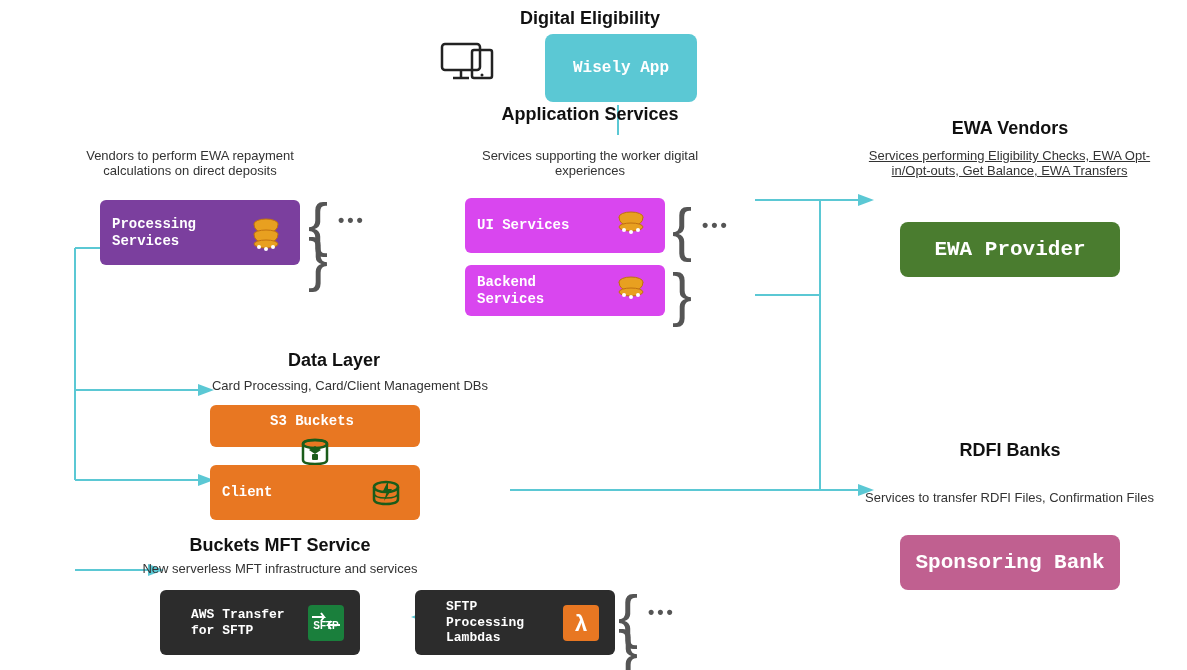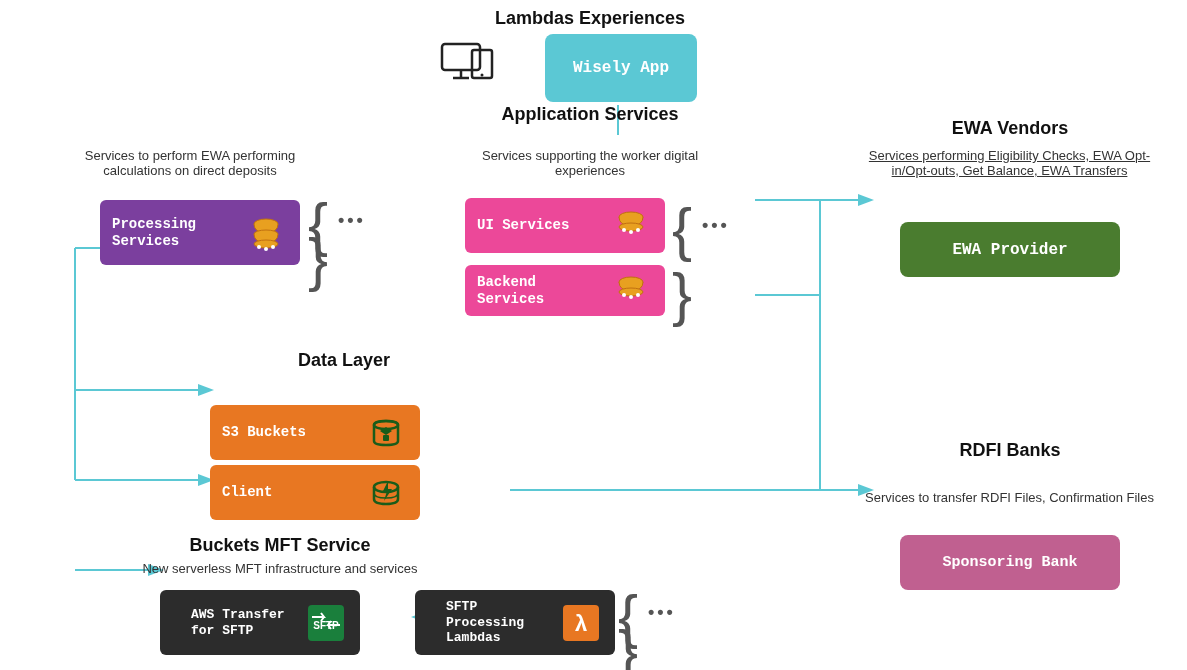--- a/index.html
+++ b/index.html
@@ -23,21 +23,21 @@
       display: flex;
       align-items: center;
       justify-content: space-between;
       padding: 8px 12px;
       color: #fff;
       font-family: 'Courier New', monospace;
       font-size: 14px;
       font-weight: bold;
     }
     .box-purple { background: #7B3F9E; }
-    .box-purple2 { background: #ec4899; }
+    .box-purple2 { background: #d946ef; }
     .box-orange { background: #E87722; }
     .box-dark { background: #2C2C2C; color: #fff; padding-left: 31px; }
     .box-green { background: #4A7C2F; color: #fff; border-radius: 8px; }
     .box-pink { background: #C06090; color: #fff; border-radius: 8px; }
 
     .icon-area {
       width: 45px;
       height: 45px;
       display: flex;
       align-items: center;
@@ -134,39 +134,39 @@
 
     <line x1="610" y1="617" x2="415" y2="617" stroke="#5BC8D4" stroke-width="2" marker-end="url(#arrow-blue)"></line>
 
     <defs>
       <marker id="arrow-blue" markerWidth="8" markerHeight="8" refX="6" refY="3" orient="auto">
         <path d="M0,0 L0,6 L8,3 z" fill="#5BC8D4"></path>
       </marker>
     </defs>
   </svg>
 
-  <div class="label-title" style="left:440px; top:8px; width:300px;">Lambdas Experiences</div>
+  <div class="label-title" style="left:440px; top:8px; width:300px;">Digital Eligibility</div>
 
   <div class="device-area" style="left:440px; top:42px;">
     
     <svg width="55" height="50" viewBox="0 0 55 50">
       <rect x="2" y="2" width="38" height="26" rx="3" fill="none" stroke="#222" stroke-width="2.5"></rect>
       <line x1="21" y1="28" x2="21" y2="36" stroke="#222" stroke-width="2.5"></line>
       <line x1="13" y1="36" x2="29" y2="36" stroke="#222" stroke-width="2.5"></line>
 
       <rect x="32" y="8" width="20" height="28" rx="2" fill="none" stroke="#222" stroke-width="2.5"></rect>
       <circle cx="42" cy="33" r="1.5" fill="#222"></circle>
     </svg>
   </div>
 
   <div class="wisely-box" style="left:545px; top:34px; width:152px; height:68px;">
     <span>Wisely App</span>
   </div>
 
-  <div class="label-sub" style="left:65px; top:148px; width:250px;">Services to perform EWA performing calculations on direct deposits</div>
+  <div class="label-sub" style="left:65px; top:148px; width:250px;">Vendors to perform EWA repayment calculations on direct deposits</div>
 
   <div class="box box-purple" style="left:100px; top:200px; width:200px; height:65px;">
     <div class="box-text">Processing<br>Services</div>
     <div class="icon-area">
 
       <svg width="38" height="38" viewBox="0 0 38 38">
         <ellipse cx="19" cy="10" rx="12" ry="5" fill="#E8A020" stroke="#C07010" stroke-width="1"></ellipse>
         <path d="M7 10 Q7 18 19 20 Q31 18 31 10" fill="#E8A020" stroke="#C07010" stroke-width="1"></path>
         <ellipse cx="19" cy="20" rx="12" ry="4" fill="#E8A020" stroke="#C07010" stroke-width="1"></ellipse>
         <path d="M7 20 Q7 28 19 30 Q31 28 31 20" fill="#E8A020" stroke="#C07010" stroke-width="1"></path>
@@ -215,26 +215,27 @@
   </div>
 
   <div class="brace" style="left:672px; top:200px;">{</div>
   <div class="dots" style="left:702px; top:215px;">•••</div>
   <div class="brace" style="left:672px; top:265px;">}</div>
 
   <div class="label-title" style="left:870px; top:118px; width:280px;">EWA Vendors</div>
   <div class="label-sub" style="left:862px; top:148px; width:295px;text-decoration:underline;">Services performing Eligibility Checks, EWA Opt-in/Opt-outs, Get Balance, EWA Transfers</div>
 
   <div class="box-green" style="position:absolute; left:900px; top:222px; width:220px; height:55px; display:flex; align-items:center; justify-content:center;">
-    <span style="font-family:'Courier New',monospace; font-size:16px; font-weight:bold; color:#fff;">EWA Provider</span>
-  </div>
-
-  <div class="label-title" style="left:194px; top:350px; width:300px;">Data Layer</div>
-
-  <div class="box box-orange" style="left:210px; top:405px; width:210px; height:55px;">
+    <span style="font-family:'Courier New',monospace; font-size:21px; font-weight:bold; color:#fff;">EWA Provider</span>
+  </div>
+
+  <div class="label-title" style="left:184px; top:350px; width:300px;">Data Layer</div>
+  <div class="label-sub" style="left:165px; top:378px; width:370px;">Card Processing, Card/Client Management DBs</div>
+
+  <div class="box box-orange" style="left:210px; top:405px; width:210px; height:42px;flex-direction:column;">
     <div class="box-text">S3 Buckets</div>
     <div class="icon-area">
       <svg width="40" height="40" viewBox="0 0 40 40">
 
         <path d="M8 12 Q8 8 20 8 Q32 8 32 12 L32 28 Q32 32 20 32 Q8 32 8 28 Z" fill="none" stroke="#1A5C1A" stroke-width="2.5"></path>
         <ellipse cx="20" cy="12" rx="12" ry="4" fill="none" stroke="#1A5C1A" stroke-width="2.5"></ellipse>
 
         <polygon points="14,18 20,14 26,18 20,22" fill="#1A5C1A"></polygon>
         <rect x="17" y="22" width="6" height="6" fill="#1A5C1A" rx="1"></rect>
       </svg>
@@ -284,16 +285,16 @@
   </div>
 
   <div class="brace" style="left:618px; top:587px;">{</div>
   <div class="dots" style="left:648px; top:602px;">•••</div>
   <div class="brace" style="left:618px; top:622px;">}</div>
 
   <div class="label-title" style="left:870px; top:440px; width:280px;">RDFI Banks</div>
   <div class="label-sub" style="left:862px; top:490px; width:295px;">Services to transfer RDFI Files, Confirmation Files</div>
 
   <div class="box-pink" style="position:absolute; left:900px; top:535px; width:220px; height:55px; display:flex; align-items:center; justify-content:center;">
-    <span style="font-family:'Courier New',monospace; font-size:15px; font-weight:bold; color:#fff;">Sponsoring Bank</span>
+    <span style="font-family:'Courier New',monospace; font-size:21px; font-weight:bold; color:#fff;">Sponsoring Bank</span>
   </div>
 
 </div>
 
 </body></html>

